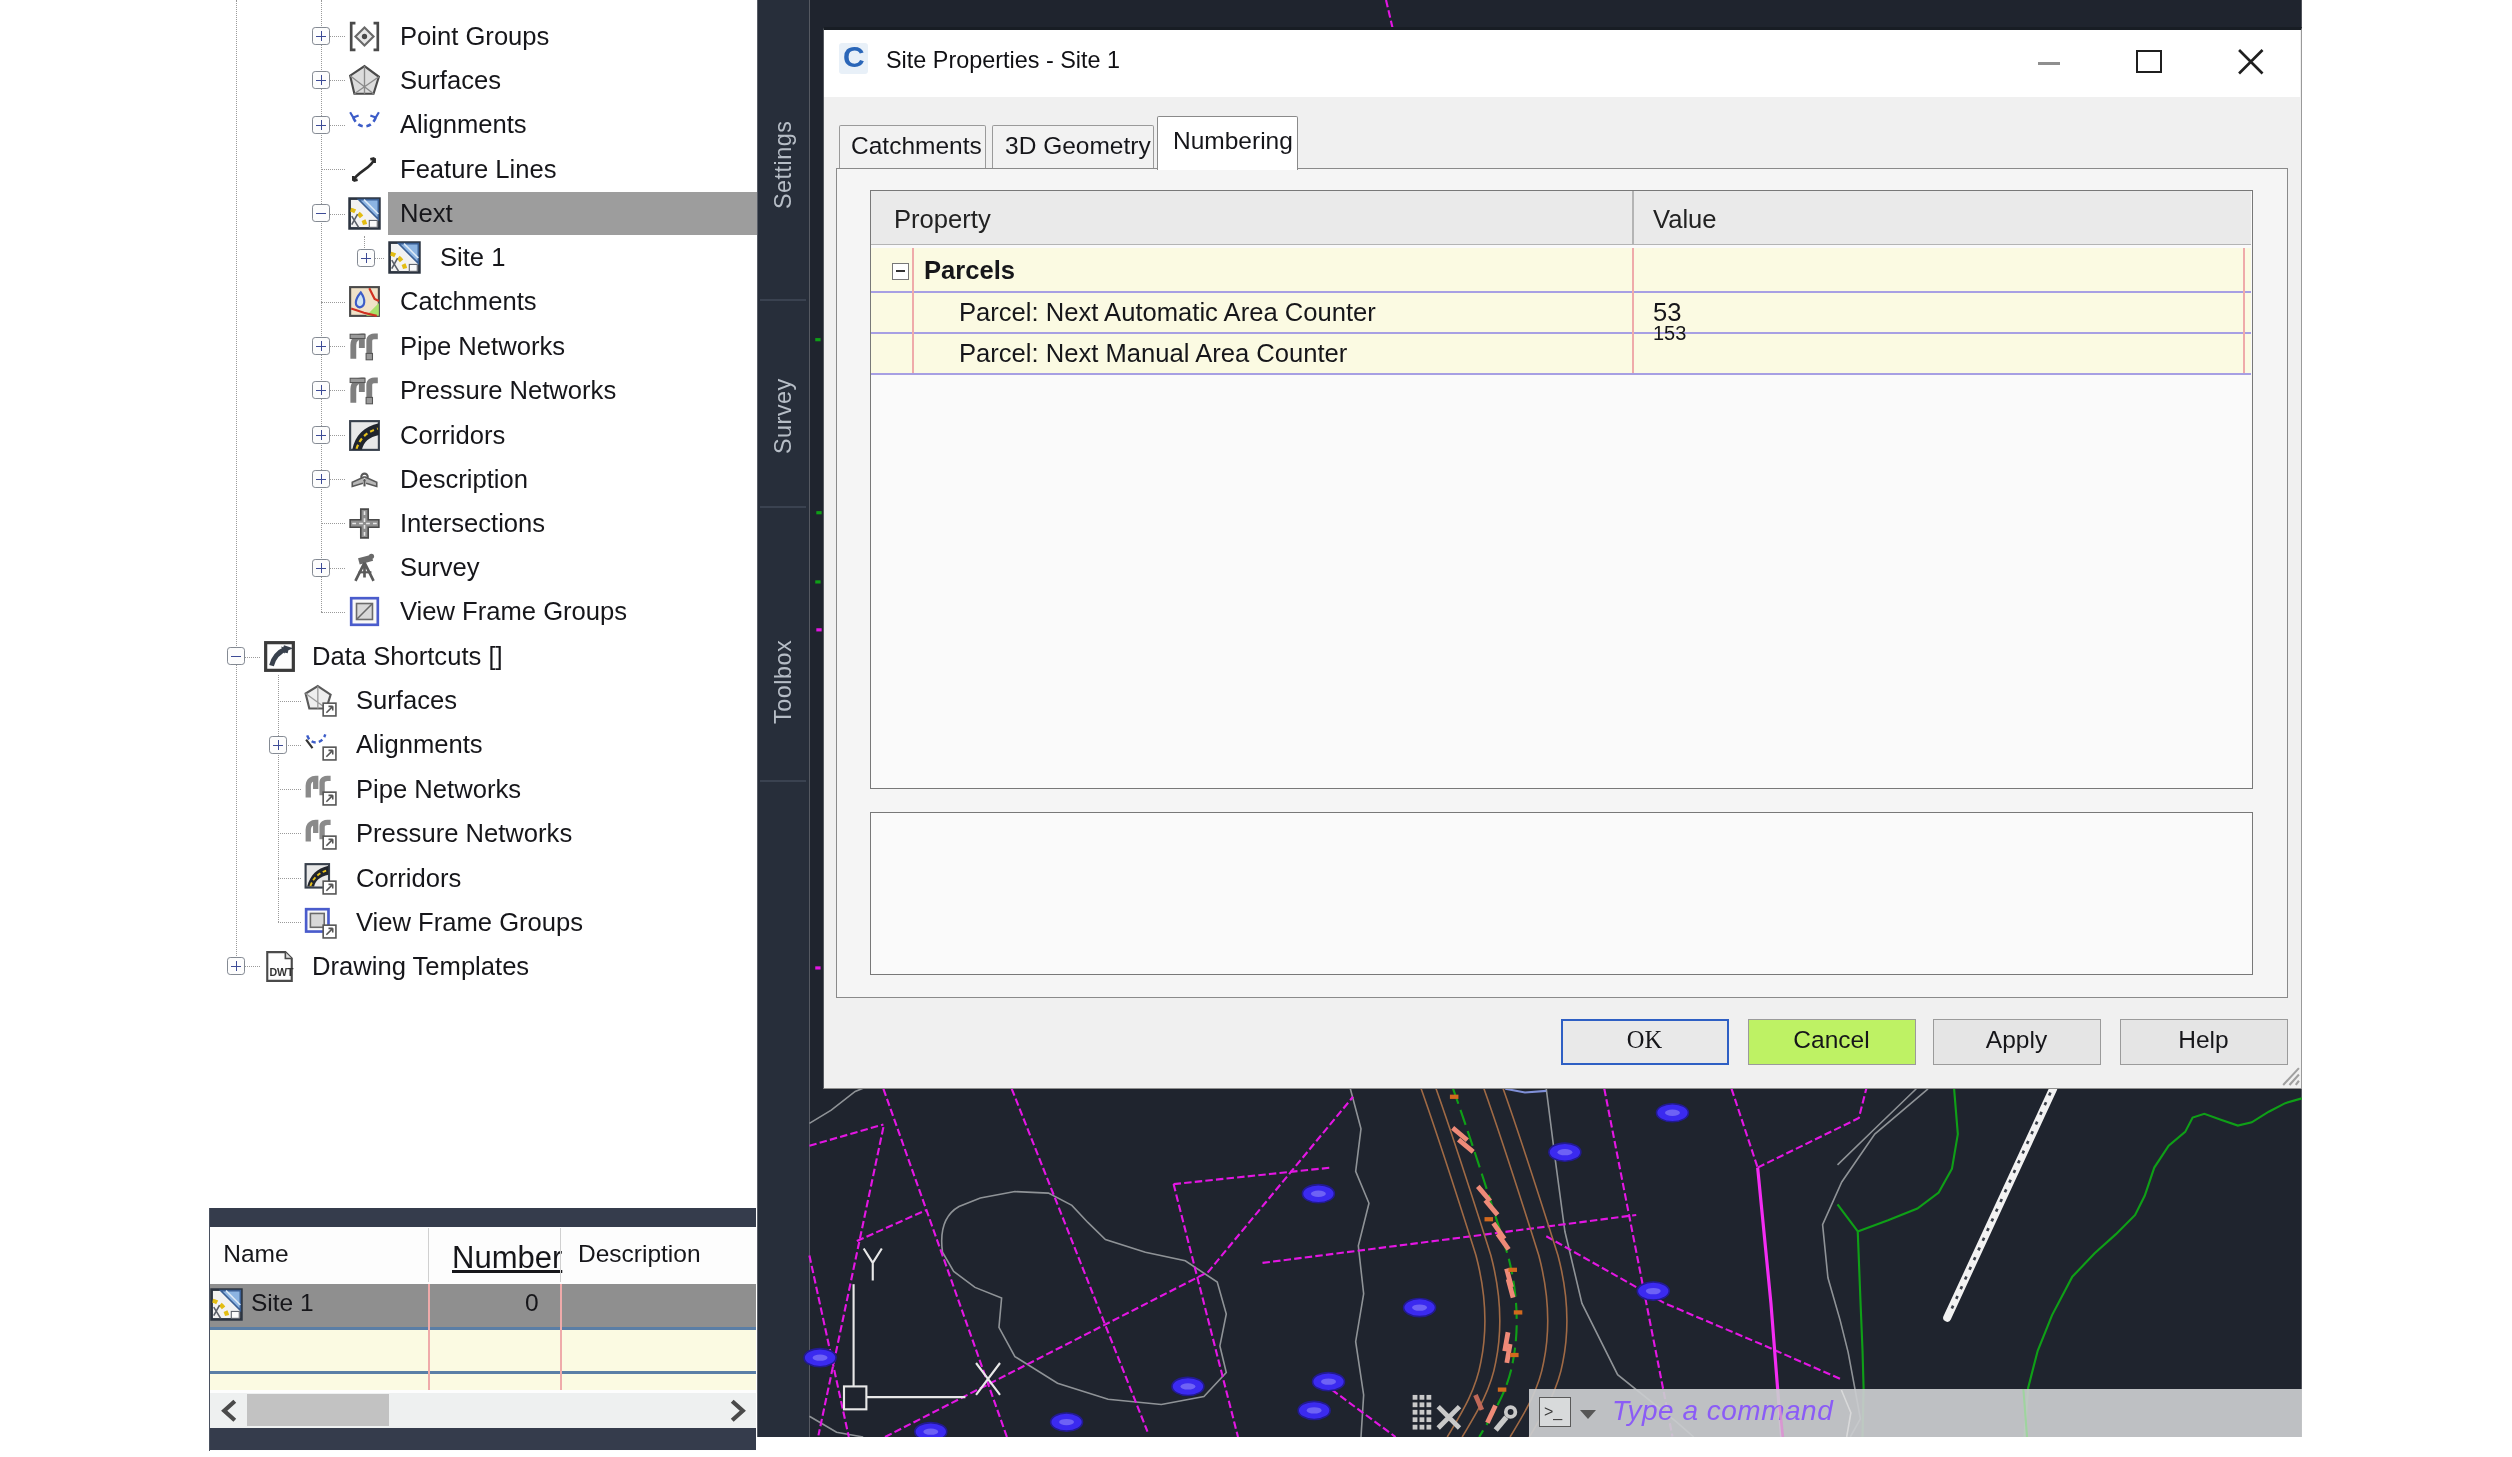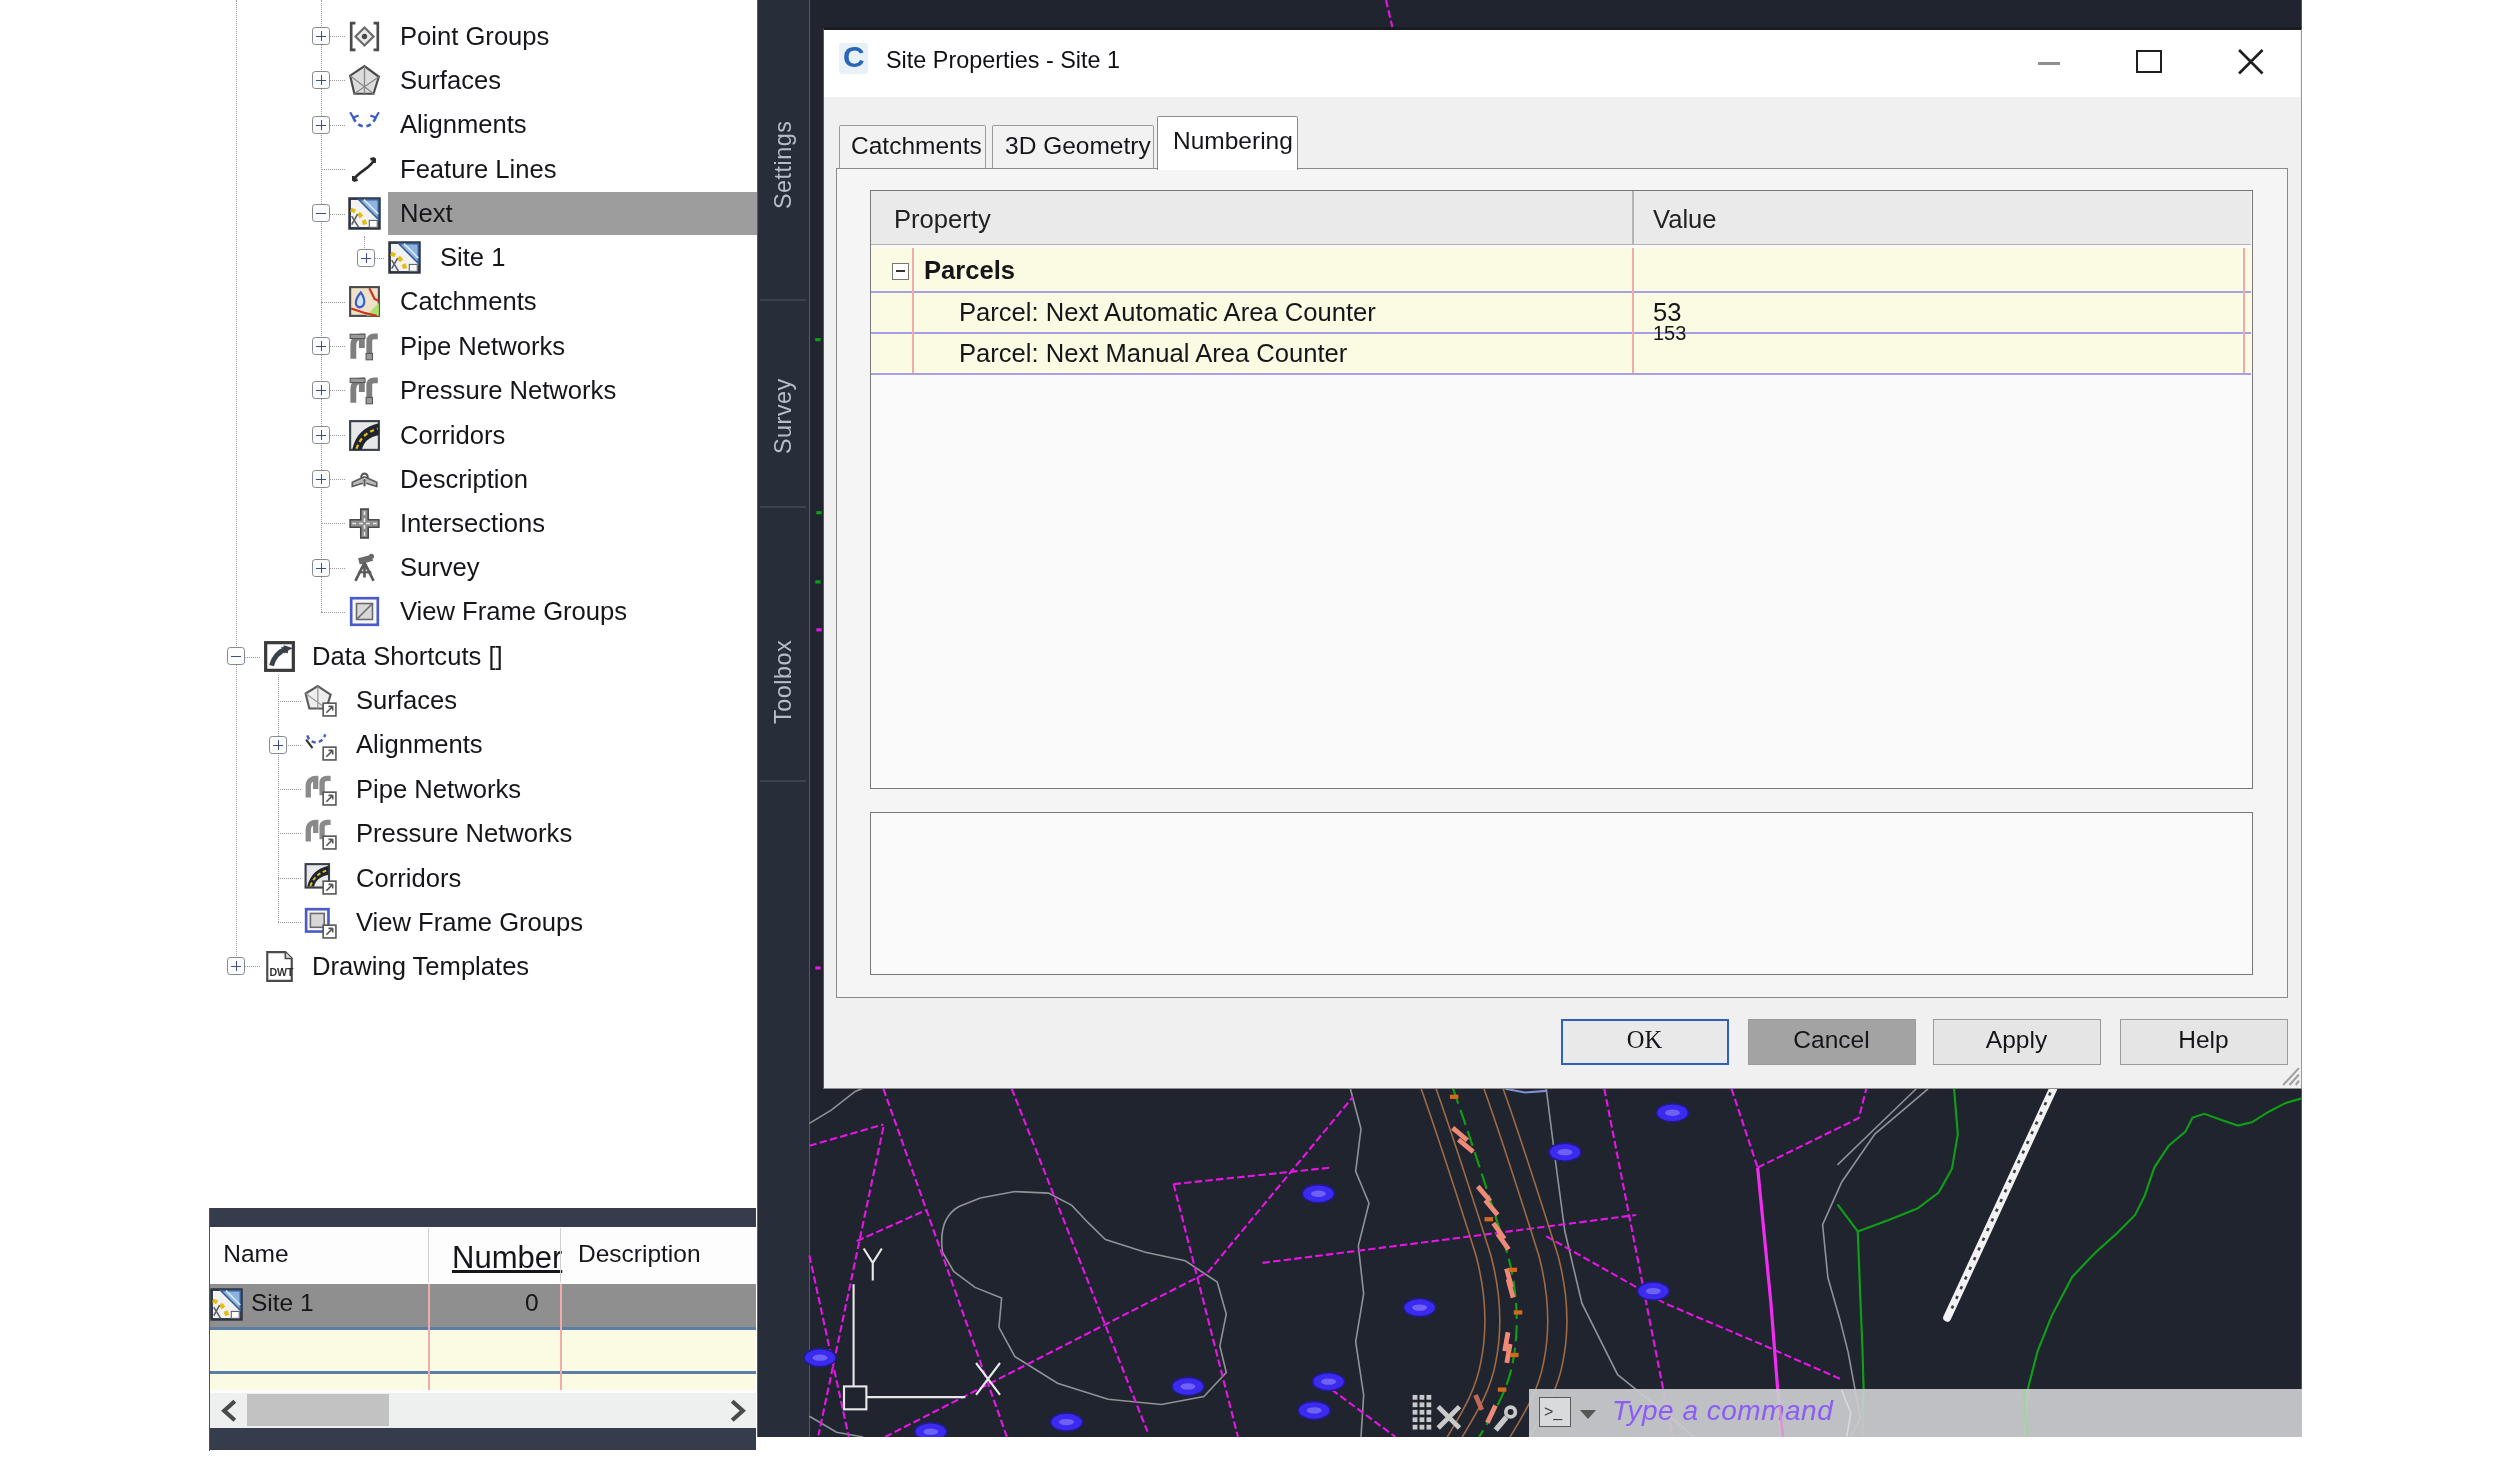--- a/index.html
+++ b/index.html
@@ -391,21 +391,21 @@
  <div class="abs txt" style="left:135px;top:268px;font-size:25.6px;">Parcel: Next Automatic Area Counter</div>
  <div class="abs txt" style="left:829px;top:268px;font-size:25.6px;">53</div>
  <div class="abs txt" style="left:135px;top:309px;font-size:25.6px;">Parcel: Next Manual Area Counter</div>
  <div class="abs txt" style="left:829px;top:292px;font-size:20px;">153</div>
 
  <div class="abs" style="left:46px;top:782px;width:1383px;height:163px;background:#fafafa;border:1.6px solid #787878;"></div>
 
  <div class="abs" style="left:737px;top:989px;width:168px;height:46px;border:2.7px solid #2e5fc4;background:#e9e9e9;">
    <div class="abs txt" style="left:0;top:5.3px;width:163px;text-align:center;font-size:24.5px;font-family:Liberation Serif, serif;">OK</div>
       </div>
- <div class="abs" style="left:924px;top:989px;width:168px;height:46px;border:1.6px solid #9b9b9b;background:#a3a3a3;">
+ <div class="abs" style="left:924px;top:989px;width:168px;height:46px;border:1.6px solid #9b9b9b;background:#bef264;">
    <div class="abs txt" style="left:0;top:6.4px;width:165px;text-align:center;font-size:24.5px;">Cancel</div>
       </div>
  <div class="abs" style="left:1109px;top:989px;width:168px;height:46px;border:1.6px solid #9b9b9b;background:#e5e5e5;">
    <div class="abs txt" style="left:0;top:6.4px;width:165px;text-align:center;font-size:24.5px;">Apply</div>
       </div>
  <div class="abs" style="left:1296px;top:989px;width:168px;height:46px;border:1.6px solid #9b9b9b;background:#e5e5e5;">
    <div class="abs txt" style="left:0;top:6.4px;width:165px;text-align:center;font-size:24.5px;">Help</div>
       </div>
  <svg class="abs" style="left:1456px;top:1035px" width="20" height="21" viewBox="0 0 38 40">
    <path d="M36,6 L6,38 M36,18 L18,38 M36,30 L30,38" stroke="#a0a0a0" stroke-width="4"></path>

